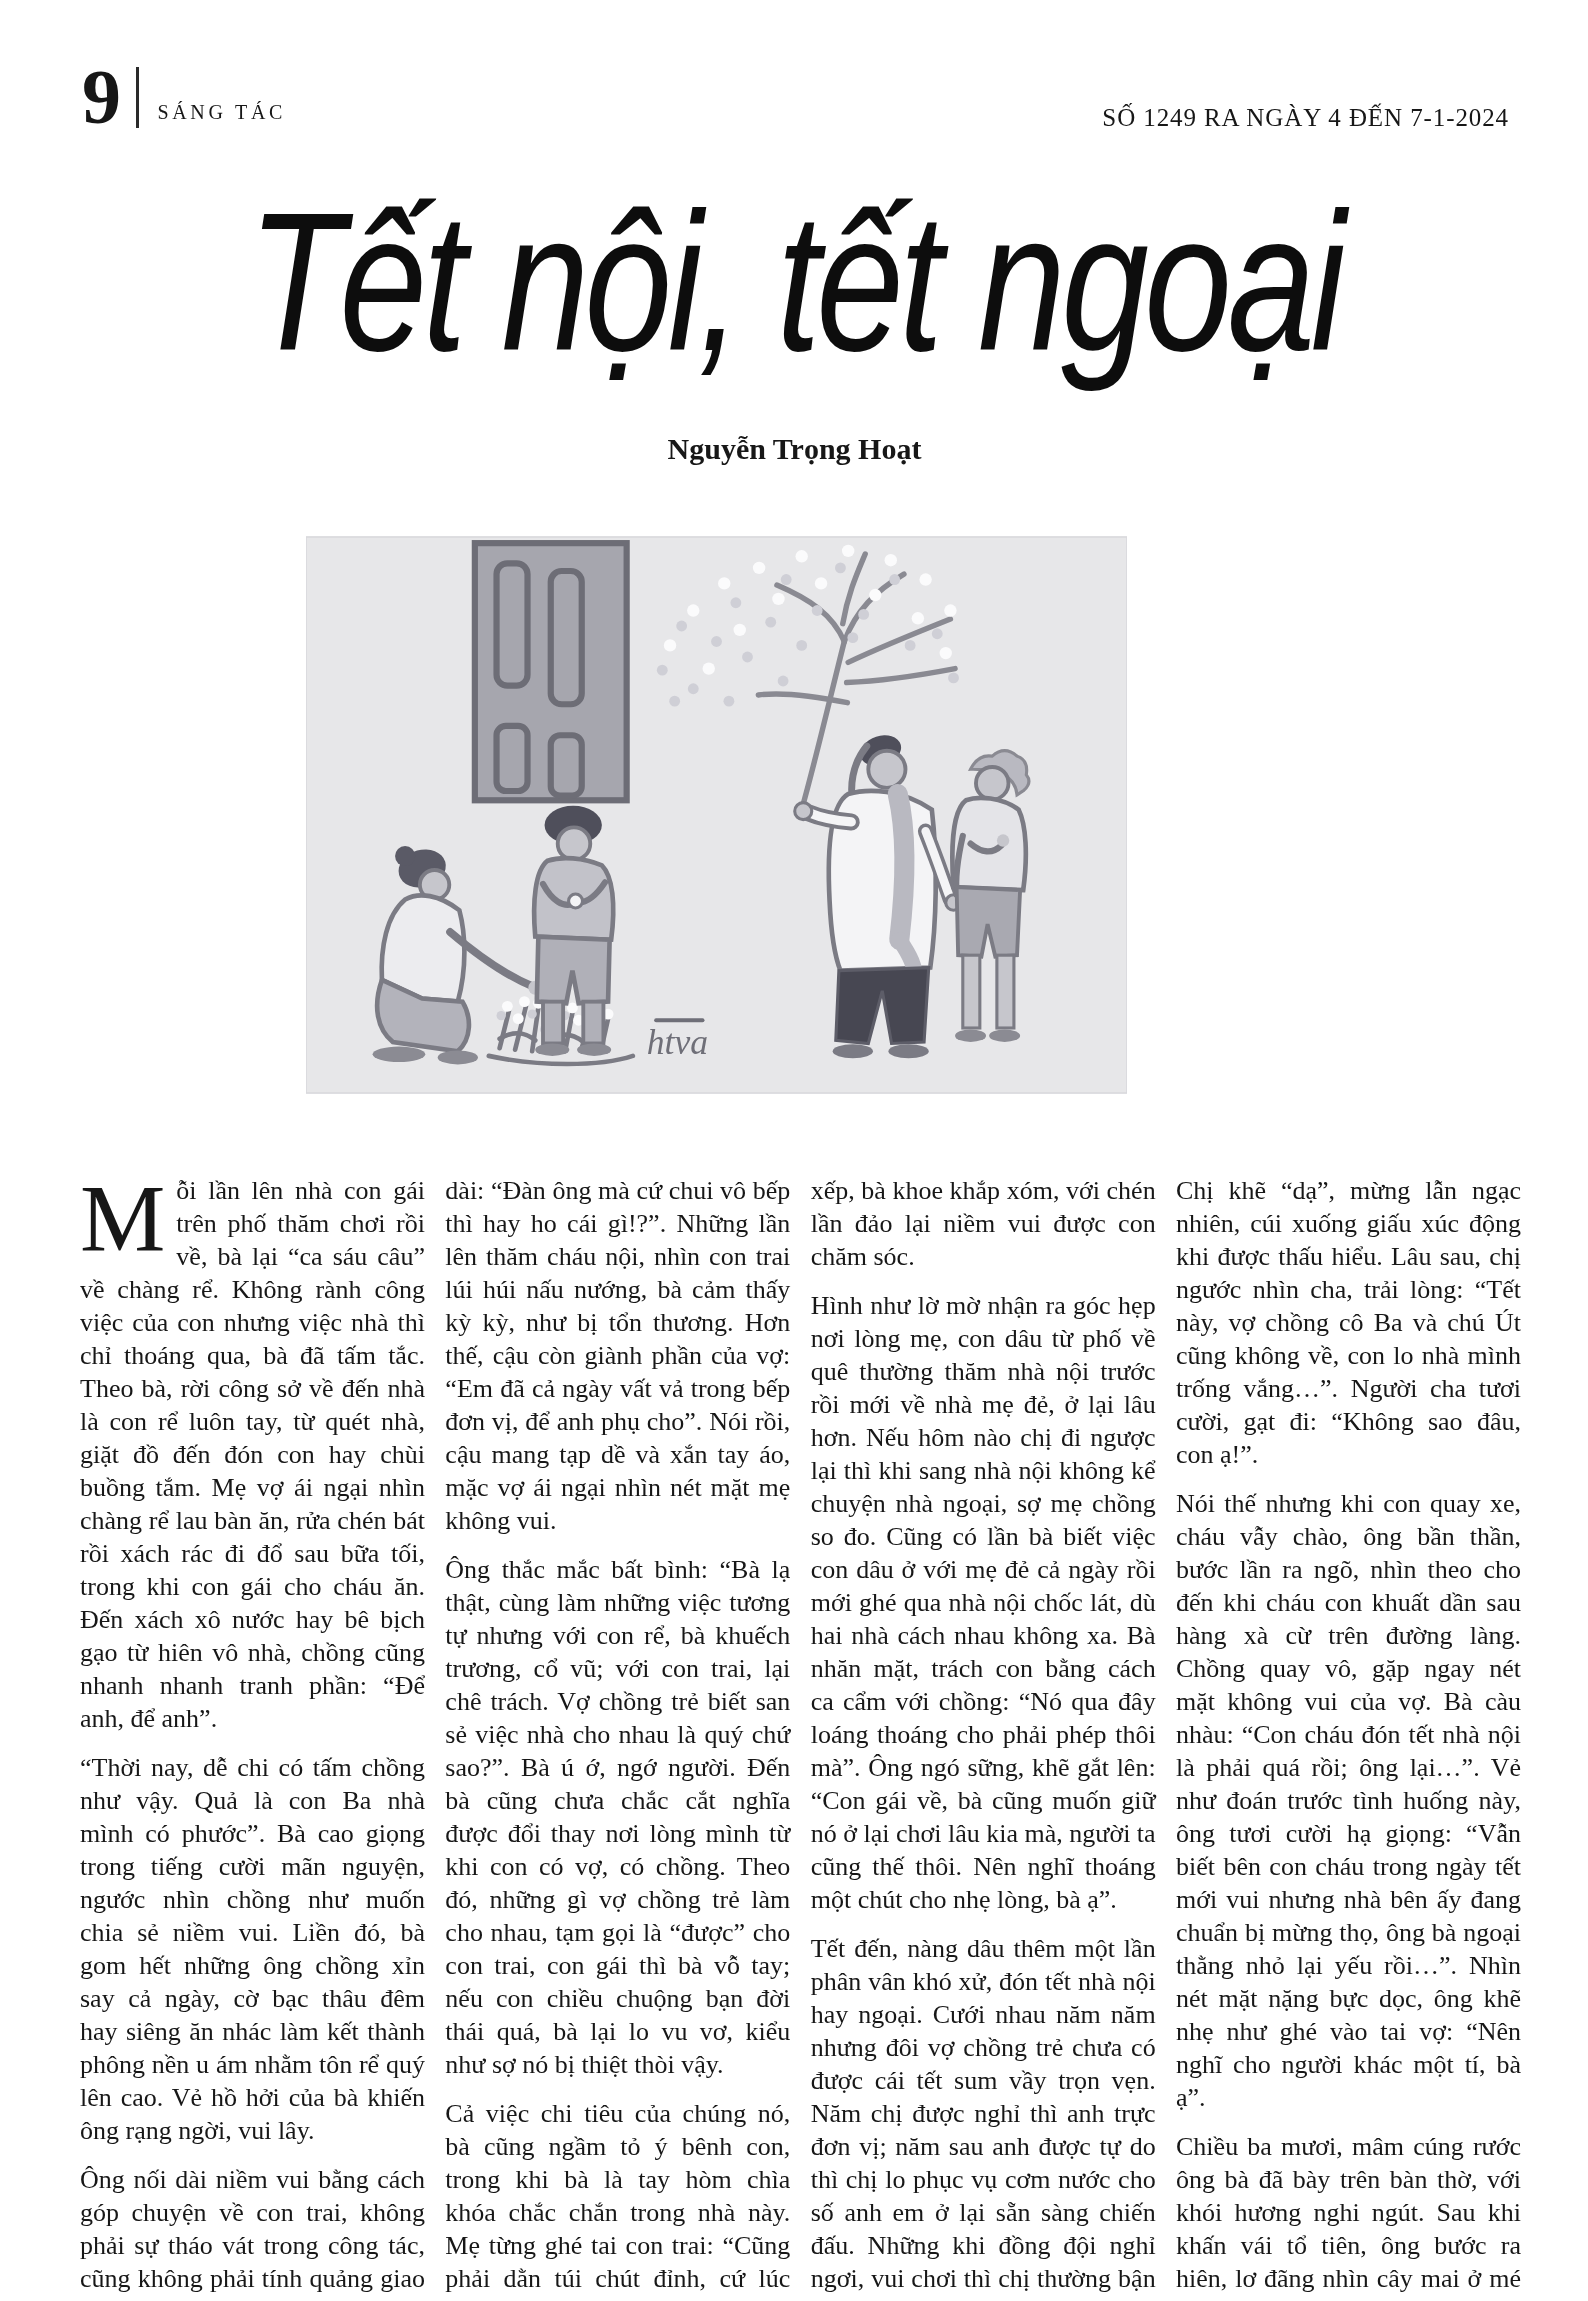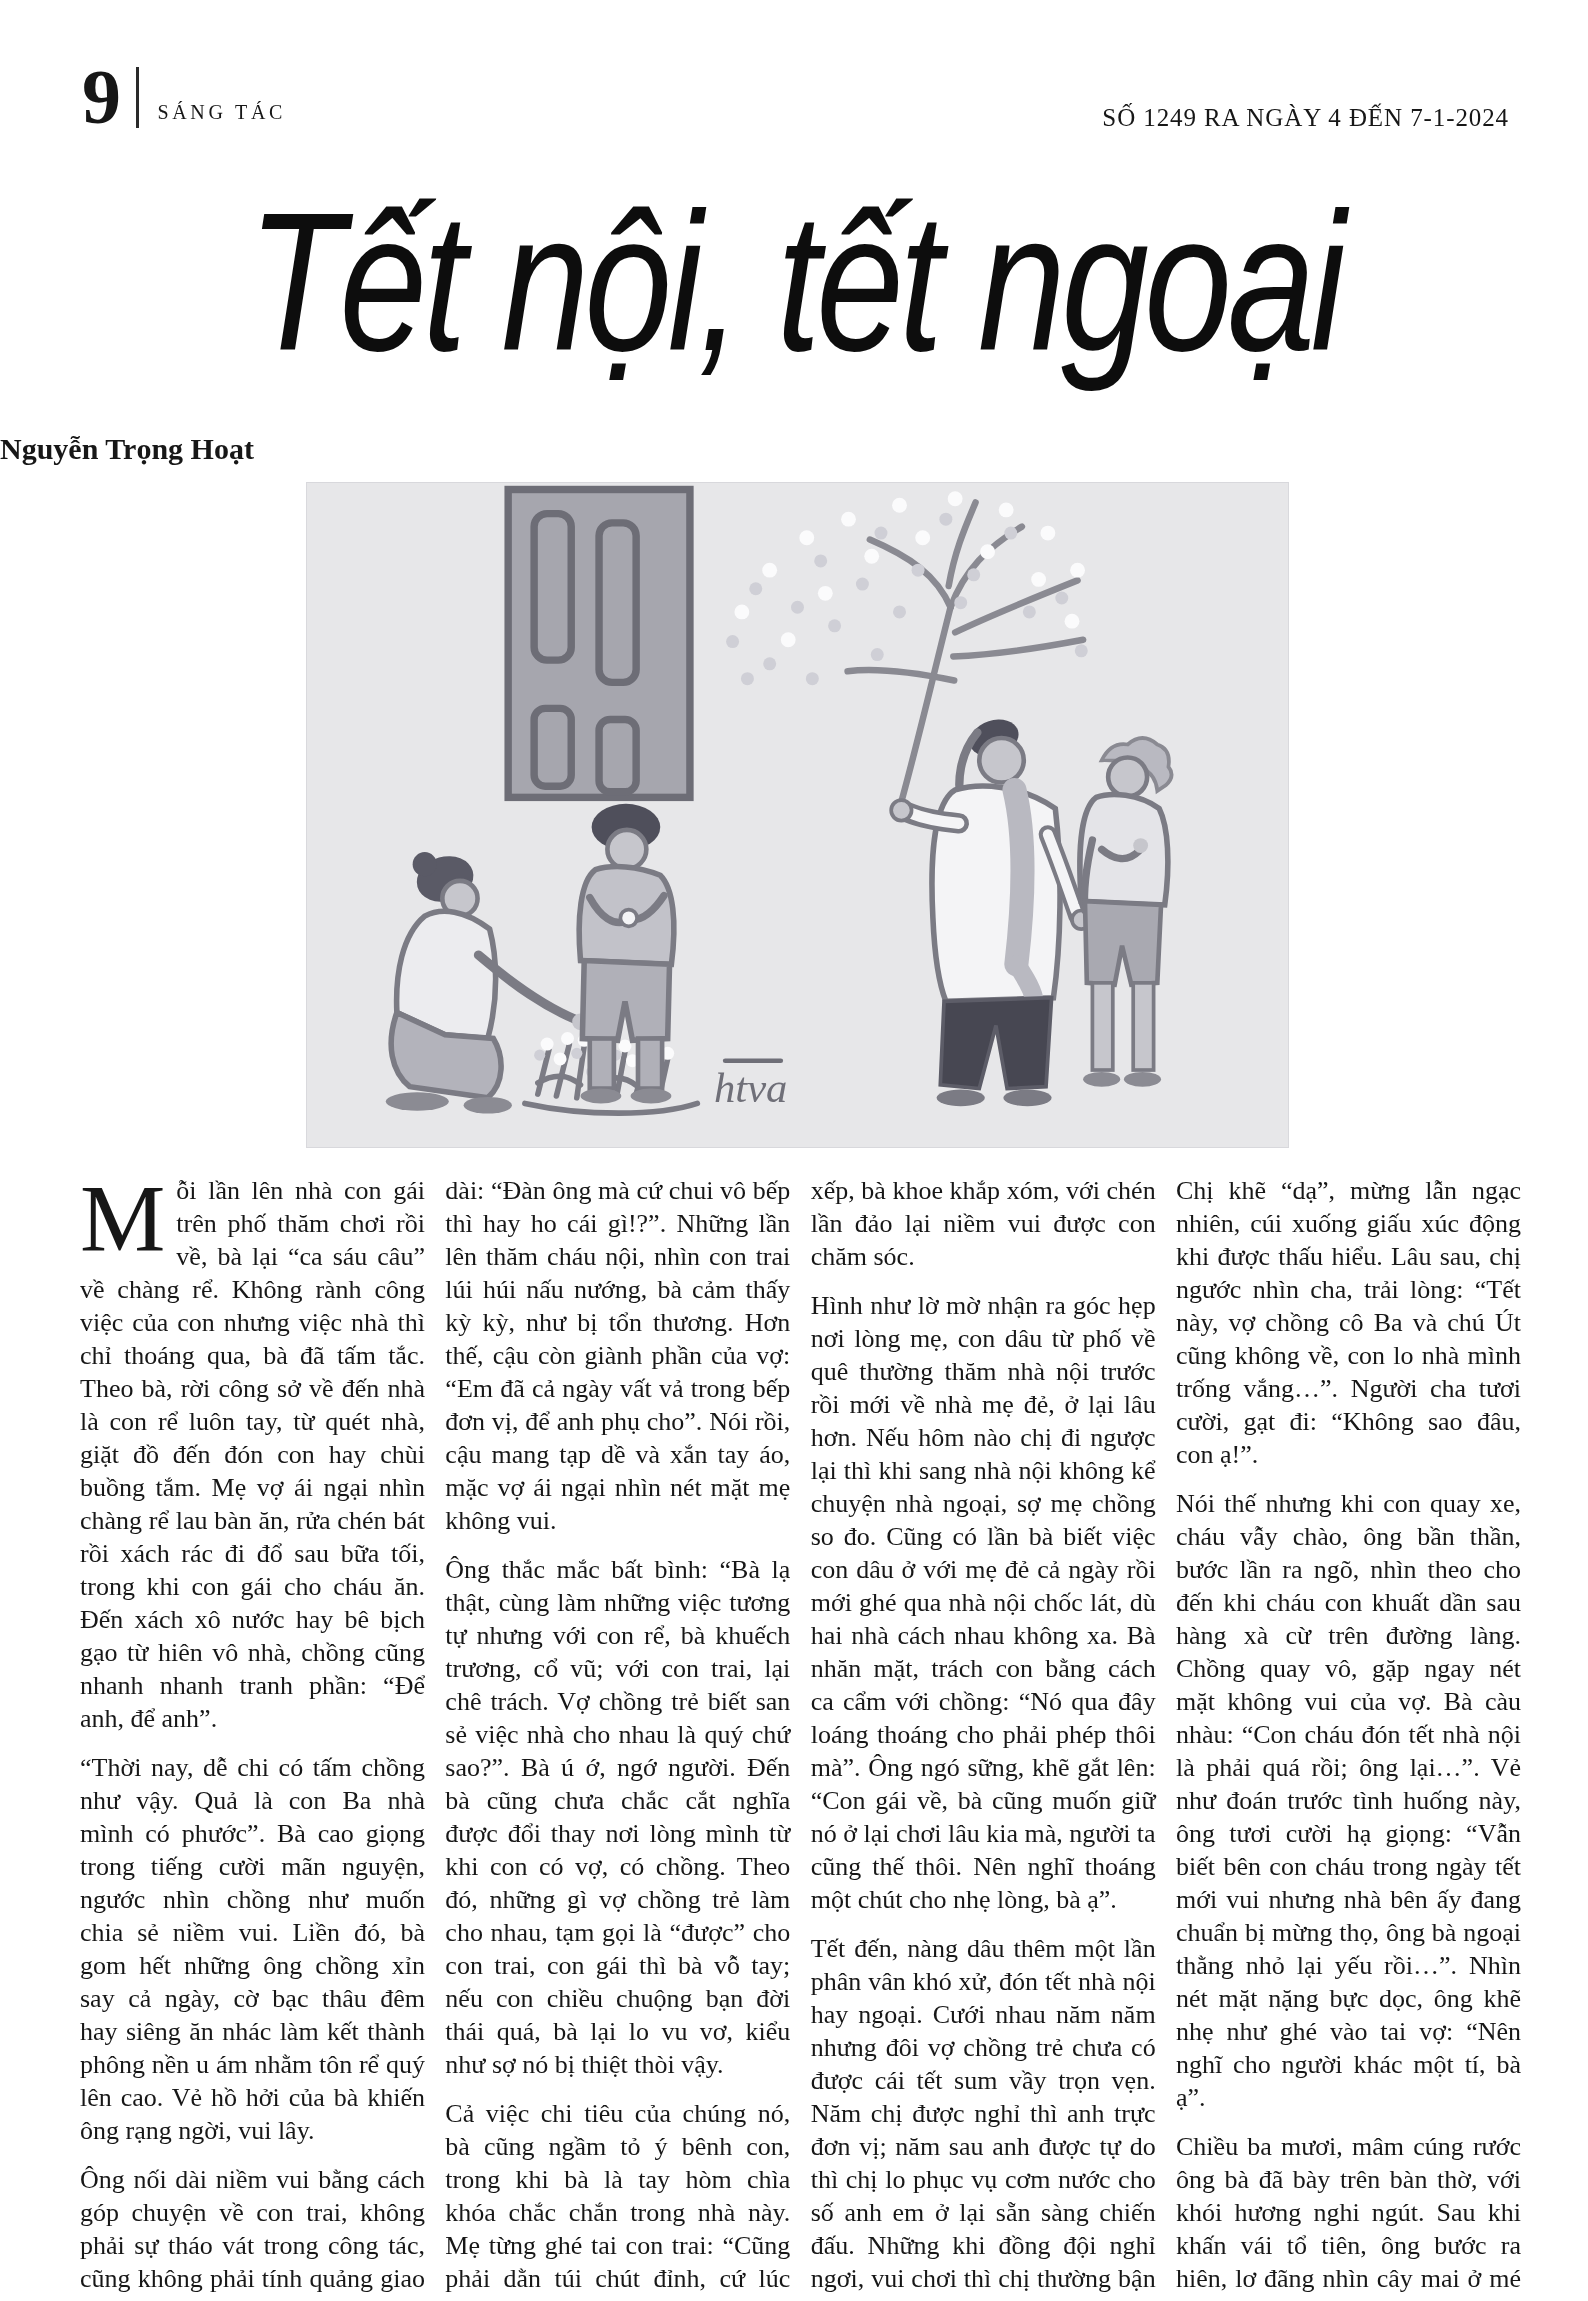--- a/index.html
+++ b/index.html
@@ -11,25 +11,25 @@
   .pagenum{font-size:78px;font-weight:700;line-height:0.78;letter-spacing:0;}
   .hdr-rule{width:2.8px;height:61px;background:#2a2a2a;margin:0 18.6px 0 15px;}
   .section{font-size:20px;letter-spacing:3.7px;padding-bottom:3.7px;}
   .issue{position:absolute;right:80px;top:104px;font-size:25px;letter-spacing:0.9px;}
 
   
   .title{position:absolute;left:0;right:0;top:184px;text-align:center;
          font-family:"Liberation Sans",sans-serif;font-style:italic;font-weight:400;
          font-size:197px;line-height:1.0;letter-spacing:-5.6px;transform:scaleX(0.80);
          white-space:nowrap;color:#0d0d0d;}
-  .author{position:absolute;left:0;right:0;top:432px;
+  .author{position:absolute;left:0;right:0;top:432px;text-align:center;
           font-size:30px;font-weight:700;}
 
   
-  .illus{position:absolute;left:306px;top:482px;width:983px;height:666px;}
+  .illus{position:absolute;left:306px;top:482px;width:821px;height:666px;}
   .illus svg{display:block;width:100%;height:100%;}
 
   
   .cols{position:absolute;left:80px;top:1174px;width:1441px;display:flex;gap:20.4px;}
   .col{flex:1;min-width:0;text-align:justify;font-size:26px;line-height:33px;}
   .para{margin:0 0 16px 0;}
   .para:last-child{margin-bottom:0;}
   .dropcap{float:left;font-size:96px;line-height:76px;padding:7.4px 11px 0 0;
            font-weight:400;}
 </style>

